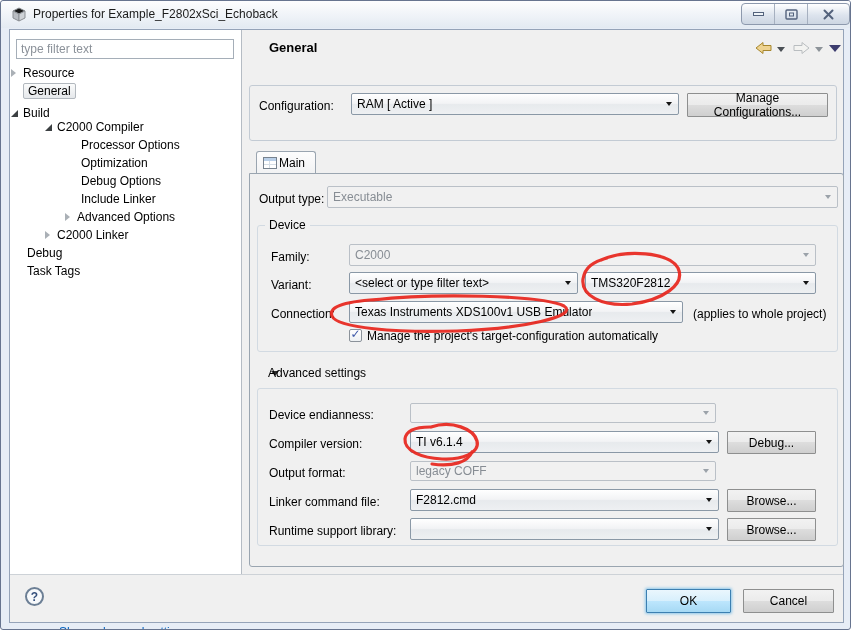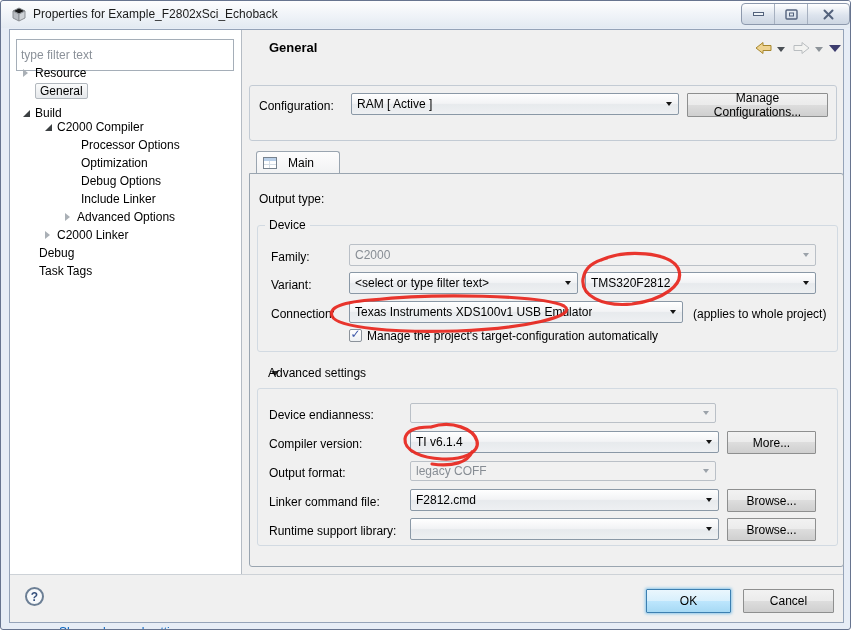--- a/index.html
+++ b/index.html
@@ -11,37 +11,37 @@
   
   .titlebar{left:0;top:0;width:849px;height:27px;background:linear-gradient(#fdfdfe,#eef2f7 60%,#e3eaf2);border-radius:3px 3px 0 0;padding-left:30px;}
   .win-title{left:32px;top:0;height:27px;line-height:27px;color:#1b1b1b;}
   .win-btns{left:740px;top:2px;height:20px;display:flex;border:1px solid #8d99ad;border-radius:4px;overflow:hidden;background:linear-gradient(#ffffff,#dde4ee 55%,#cdd6e2);}
   .win-btn{width:33px;height:20px;display:flex;align-items:center;justify-content:center;border-right:1px solid #a6b0c0;box-sizing:border-box;}
   .win-btn:last-child{border-right:none;width:41px;}
   .client{left:8px;top:28px;width:835px;height:594px;background:#f0f0f0;border:1px solid #95a3b8;box-sizing:border-box;}
 
   
   .sidebar{left:9px;top:29px;width:232px;height:544px;background:#ffffff;border-right:1px solid #b5bcc4;box-sizing:border-box;}
-  .filter-input{left:15px;top:38px;width:218px;height:32px;border:1px solid #a5aeb8;box-sizing:border-box;padding:0 4px;font:12px "Liberation Sans","DejaVu Sans",sans-serif;color:#222;}
+  .filter-input{left:15px;top:38px;width:218px;height:20px;border:1px solid #a5aeb8;box-sizing:border-box;padding:0 4px;font:12px "Liberation Sans","DejaVu Sans",sans-serif;color:#222;}
   .filter-input::placeholder{color:#8b9199;}
   .tree-row{left:10px;width:228px;height:18px;display:flex;align-items:center;cursor:default;}
-  .ind0{padding-left:12px;} .ind1{padding-left:34px;} .ind2{padding-left:54px;}
+  .ind0{} .ind1{padding-left:34px;} .ind2{padding-left:54px;}
   .tri-c{width:0;height:0;border-top:4px solid transparent;border-bottom:4px solid transparent;border-left:5px solid #aab0b6;margin-right:7px;}
   .tri-e{width:0;height:0;border-left:7px solid transparent;border-bottom:7px solid #3c4043;margin-right:5px;}
   .spc{width:12px;margin-right:4px;}
   .sel-box{border:1px solid #b2b8be;border-radius:2px;background:linear-gradient(#fafbfb,#e5e8eb);padding:0 4px;margin-left:-4px;}
 
   
   .page-title{left:268px;top:39px;font-size:13px;font-weight:bold;}
   .tri-sm{width:0;height:0;border-left:4px solid transparent;border-right:4px solid transparent;border-top:5px solid #4a4f55;}
   .tri-big{width:0;height:0;border-left:6px solid transparent;border-right:6px solid transparent;border-top:7px solid #3c3c6e;}
 
   
   .config-box{left:248px;top:84px;width:588px;height:56px;border:1px solid #c3cbd4;border-radius:3px;background:#f0f0f0;box-sizing:border-box;}
-  .tab{left:255px;top:150px;width:84px;height:23px;border:1px solid #9aa5b0;border-bottom:none;border-radius:3px 3px 0 0;background:linear-gradient(#fdfdfd,#f1f2f3);box-sizing:border-box;display:flex;align-items:center;padding-left:6px;gap:11px;}
+  .tab{left:255px;top:150px;width:60px;height:23px;border:1px solid #9aa5b0;border-bottom:none;border-radius:3px 3px 0 0;background:linear-gradient(#fdfdfd,#f1f2f3);box-sizing:border-box;display:flex;align-items:center;padding-left:6px;gap:2px;}
   .content-box{left:248px;top:172px;width:595px;height:394px;border:1px solid #9aa5b0;border-radius:0 3px 3px 3px;background:#f0f0f0;box-sizing:border-box;}
   .groupbox{border:1px solid #d2dae2;border-radius:3px;box-sizing:border-box;}
   .legend{background:#f0f0f0;padding:0 4px;}
 
   
   .combo{height:22px;border:1px solid #8a98a6;border-radius:2px;background:linear-gradient(#ffffff,#f2f3f5 47%,#e7eaed 53%,#eef0f2);box-sizing:border-box;display:flex;align-items:center;padding:0 18px 0 5px;cursor:default;}
   .combo-arrow{position:absolute;right:6px;top:8px;width:0;height:0;border-left:3.5px solid transparent;border-right:3.5px solid transparent;border-top:4px solid #141414;}
   .combo.disabled{background:#f1f1f1;border-color:#bac0c7;color:#878d94;}
   .combo.disabled .combo-arrow{border-top-color:#9ba2a9;}
   .combo-text{overflow:hidden;white-space:nowrap;}
@@ -169,20 +169,24 @@
       <rect x="0.5" y="0.5" width="13" height="11" fill="#ffffff" stroke="#77828e"></rect>
       <rect x="1" y="1" width="12" height="3" fill="#b9cfe8"></rect>
       <line x1="1" y1="7.5" x2="13" y2="7.5" stroke="#d5dde5"></line>
       <line x1="6.5" y1="4" x2="6.5" y2="11" stroke="#d5dde5"></line>
     </svg>
     <span>Main</span>
   </div>
   <div class="abs content-box"></div>
 
   <div class="abs nowrap" style="left:258px;top:191px">Output type:</div>
+  <div class="abs combo disabled" style="left:326px;top:185px;width:511px">
+    <span class="combo-text">Executable</span>
+    <span class="combo-arrow"></span>
+  </div>
 
   <div class="abs groupbox" style="left:256px;top:224px;width:581px;height:127px"></div>
   <span class="abs legend" style="left:264px;top:217px">Device</span>
 
   <div class="abs nowrap" style="left:270px;top:249px">Family:</div>
   <div class="abs combo disabled" style="left:348px;top:243px;width:467px">
     <span class="combo-text">C2000</span>
     <span class="combo-arrow"></span>
   </div>
 
@@ -217,21 +221,21 @@
     <span class="combo-text"></span>
     <span class="combo-arrow" style="top:7px"></span>
   </div>
 
   <div class="abs nowrap" style="left:268px;top:436px">Compiler version:</div>
   <div class="abs combo" style="left:409px;top:430px;width:309px">
     <span class="combo-text">TI v6.1.4</span>
     <span class="combo-arrow"></span>
   </div>
   <button class="btn abs" style="left:726px;top:430px;width:89px;height:23px">
-    <span>More...</span>
+    <span>Debug...</span>
   </button>
 
   <div class="abs nowrap" style="left:268px;top:465px">Output format:</div>
   <div class="abs combo disabled" style="left:409px;top:460px;width:306px;height:20px">
     <span class="combo-text">legacy COFF</span>
     <span class="combo-arrow" style="top:7px"></span>
   </div>
 
   <div class="abs nowrap" style="left:268px;top:494px">Linker command file:</div>
   <div class="abs combo" style="left:409px;top:488px;width:309px">

